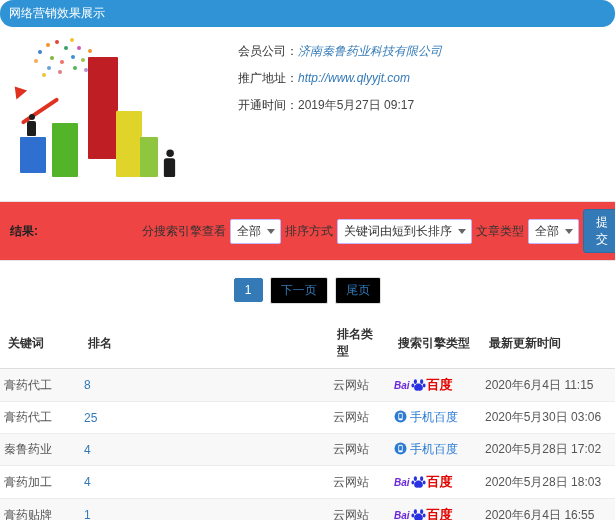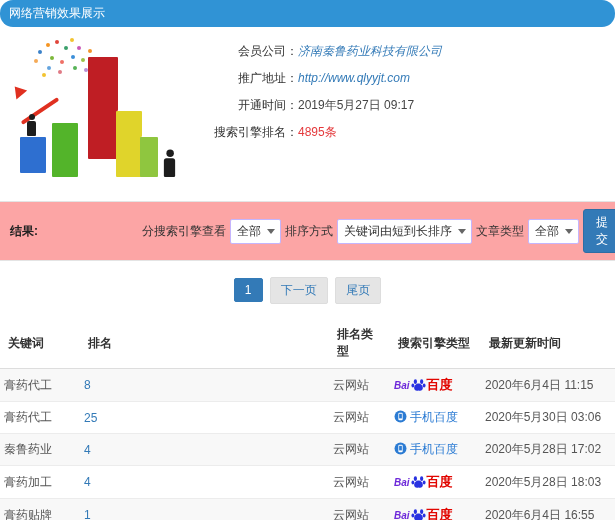--- a/index.html
+++ b/index.html
@@ -36,35 +36,35 @@
     border:7px solid transparent; border-bottom:11px solid #e03020; transform:rotate(-40deg); }
 
   .info-fields { flex:1; padding-top:6px; }
   .field-row { display:flex; align-items:baseline; margin-bottom:10px; line-height:17px; }
   .field-label { width:118px; text-align:right; color:#333; flex:none; }
   .field-link { color:#337ab7; text-decoration:none;font-style:italic; }
   .field-text { color:#444; }
   .field-red { color:#e4393c; }
 
   
-  .filter-bar { display:flex; align-items:center; padding:7px 10px; background:#fca5a5;
+  .filter-bar { display:flex; align-items:center; padding:7px 10px; background:#ef4444;
     border-top:1px solid #e4e4e4; border-bottom:1px solid #e4e4e4; }
   .result-label { width:132px; flex:none; font-weight:bold; color:#222; }
   .controls { display:flex; align-items:center; gap:4px; }
   .ctl-label { color:#333; white-space:nowrap; }
   .select { display:inline-flex; align-items:center; gap:6px; border:1px solid #c4b5fd; border-radius:2px;
     background:#fff; padding:3px 5px 3px 6px; cursor:pointer; white-space:nowrap; color:#333; }
   .caret { width:0; height:0; border:4px solid transparent; border-top:5px solid #666; margin-top:4px; }
   .submit-btn { background:#337ab7; border:1px solid #2e6da4; color:#fff; border-radius:3px;
     padding:4px 12px; font-size:12px; cursor:pointer; }
 
   
   .pagination { text-align:center; padding:16px 0 14px; }
   .page-item { display:inline-block; padding:4px 10px; border:1px solid #ddd; border-radius:2px;
-    color:#337ab7; text-decoration:none; margin:0 2px; background:#e5e5e5; }
+    color:#337ab7; text-decoration:none; margin:0 2px; background:#000000; }
   .page-item.active { background:#337ab7; border-color:#337ab7; color:#fff; }
 
   
   table.rank-table { width:100%; border-collapse:collapse; }
   .rank-table th { text-align:left; font-weight:bold; color:#333; padding:8px; border-bottom:1px solid #ddd; }
   .rank-table td { padding:7px 4px; border-bottom:1px solid #ececec; color:#555; }
   .rank-table tbody tr:nth-child(odd) { background:#f8f8f8; }
   .rank-link { color:#337ab7; text-decoration:none; }
   .bd-bai { color:#6d28d9; font-weight:bold; font-style:italic; font-size:10px; }
   .bd-du  { color:#e10601; font-weight:bold; font-size:13px; }
@@ -101,24 +101,20 @@
       <span class="field-label">会员公司：</span>
       <a class="field-link" href="#">济南秦鲁药业科技有限公司</a>
     </div>
     <div class="field-row">
       <span class="field-label">推广地址：</span>
       <a class="field-link" href="#">http://www.qlyyjt.com</a>
     </div>
     <div class="field-row">
       <span class="field-label">开通时间：</span>
       <span class="field-text">2019年5月27日 09:17</span>
-    </div>
-    <div class="field-row">
-      <span class="field-label">搜索引擎排名：</span>
-      <span class="field-red">4895条</span>
     </div>
   </div>
 </div>
 
 <div class="filter-bar">
   <span class="result-label">结果:</span>
   <div class="controls">
     <span class="ctl-label">分搜索引擎查看</span>
     <span class="select">
       <span>全部</span>

